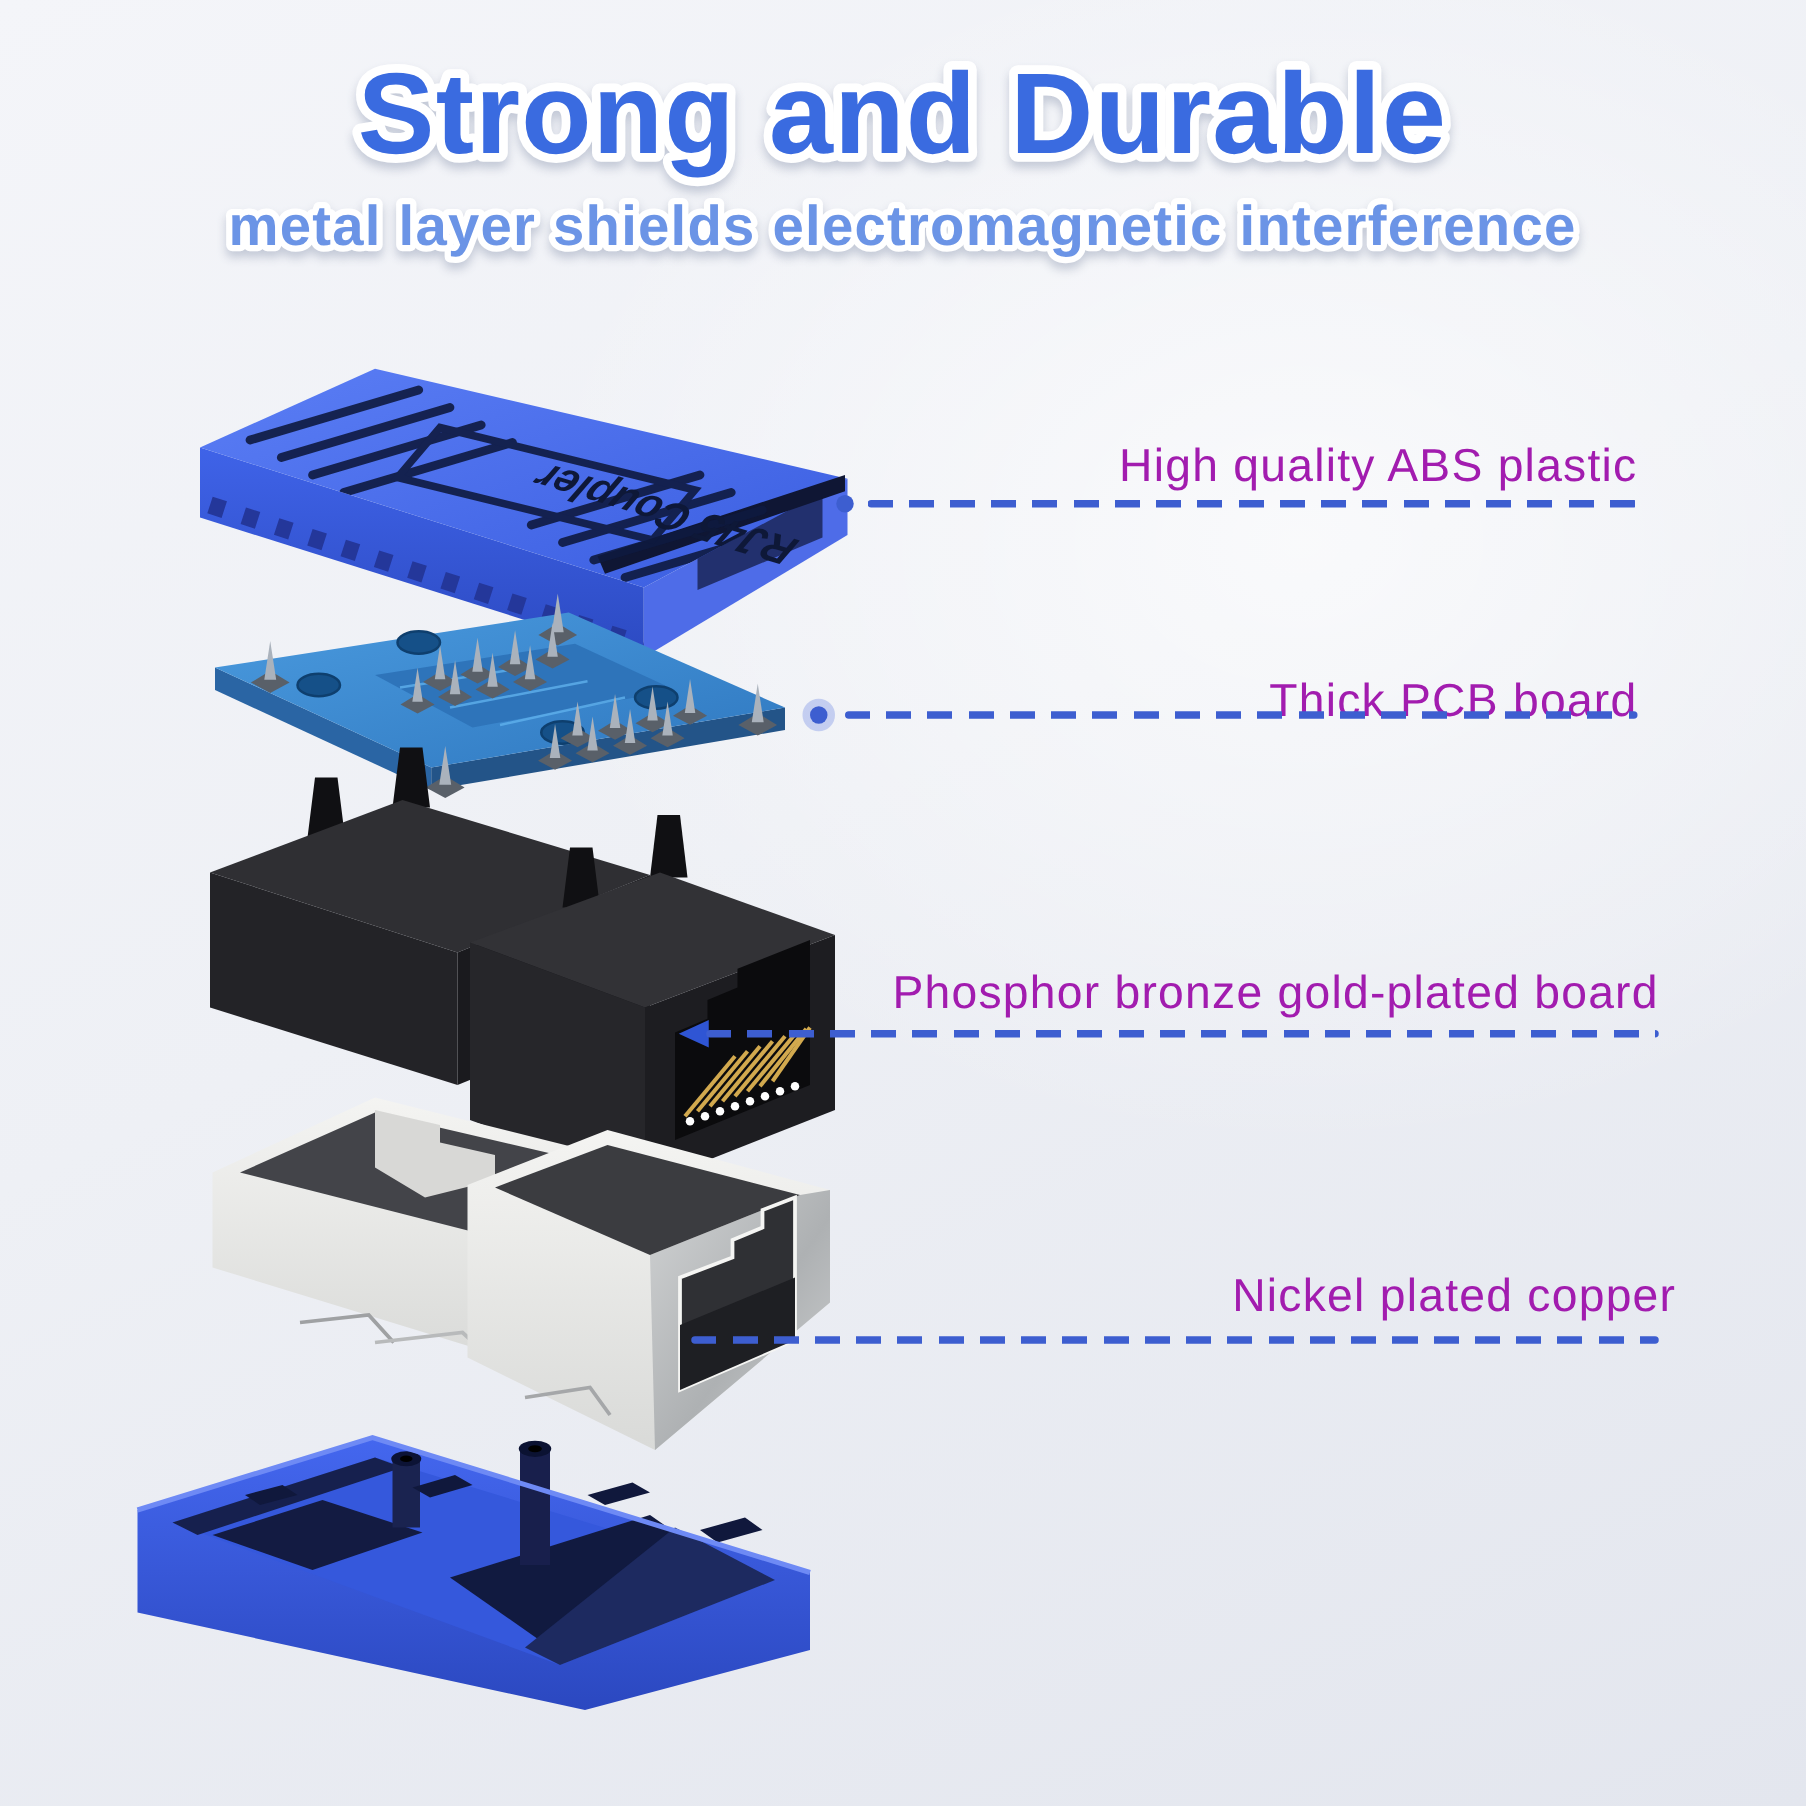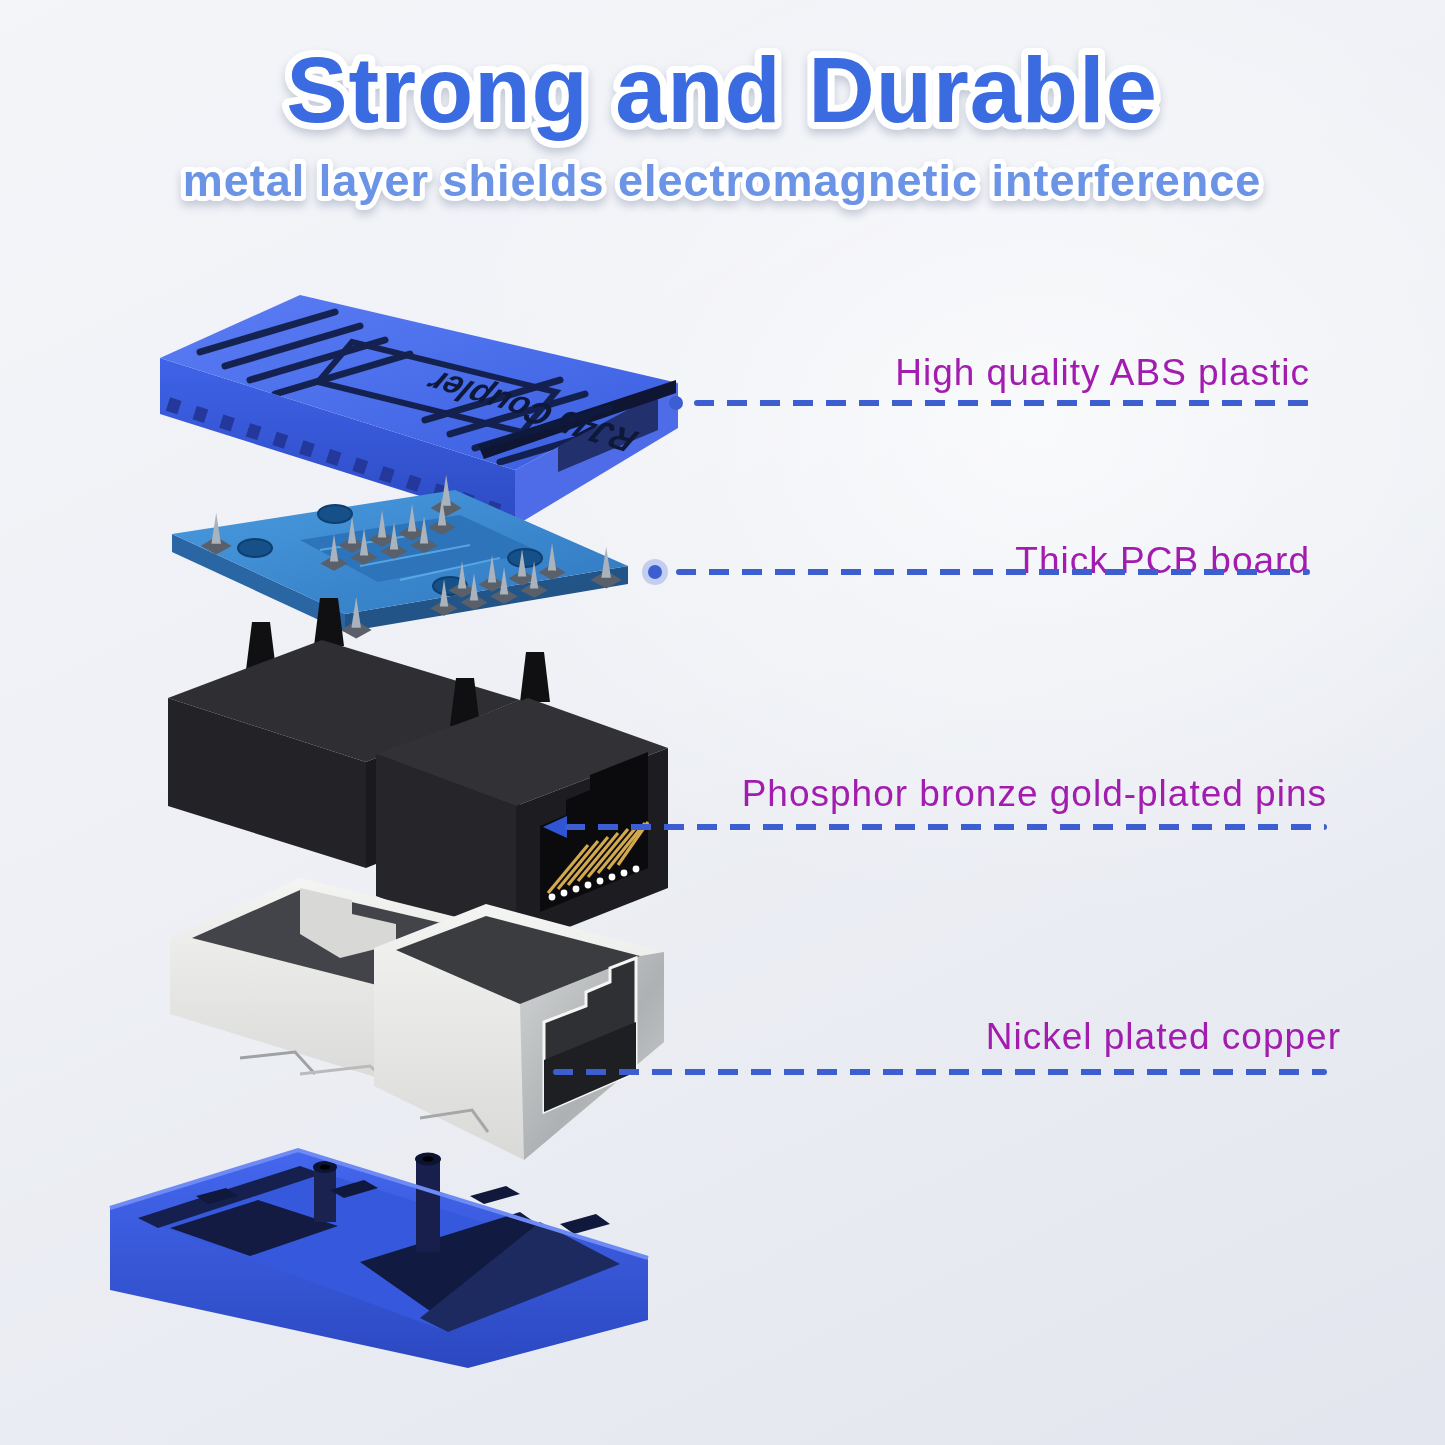--- a/index.html
+++ b/index.html
@@ -221,20 +221,20 @@
   </svg>
 
   <div class="callout-label" style="top:352px; right:135px;">High quality ABS plastic</div>
   <div class="dot-marker" style="left:669px; top:396px;"></div>
   <div class="callout-line" style="left:694px; top:400px; width:616px;"></div>
 
   <div class="callout-label" style="top:540px; right:135px;">Thick PCB board</div>
   <div class="dot-marker halo" style="left:648px; top:565px;"></div>
   <div class="callout-line" style="left:676px; top:569px; width:634px;"></div>
 
-  <div class="callout-label" style="top:773px; right:118px;">Phosphor bronze gold-plated pins</div>
+  <div class="callout-label" style="top:773px; right:118px;">Phosphor bronze gold-plated board</div>
   <div class="arrow-left" style="left:543px; top:816px;"></div>
   <div class="callout-line" style="left:565px; top:824px; width:762px;"></div>
 
   <div class="callout-label" style="top:1016px; right:104px;">Nickel plated copper</div>
   <div class="callout-line" style="left:553px; top:1069px; width:774px;"></div>
 
 </div>
 
 </body></html>

